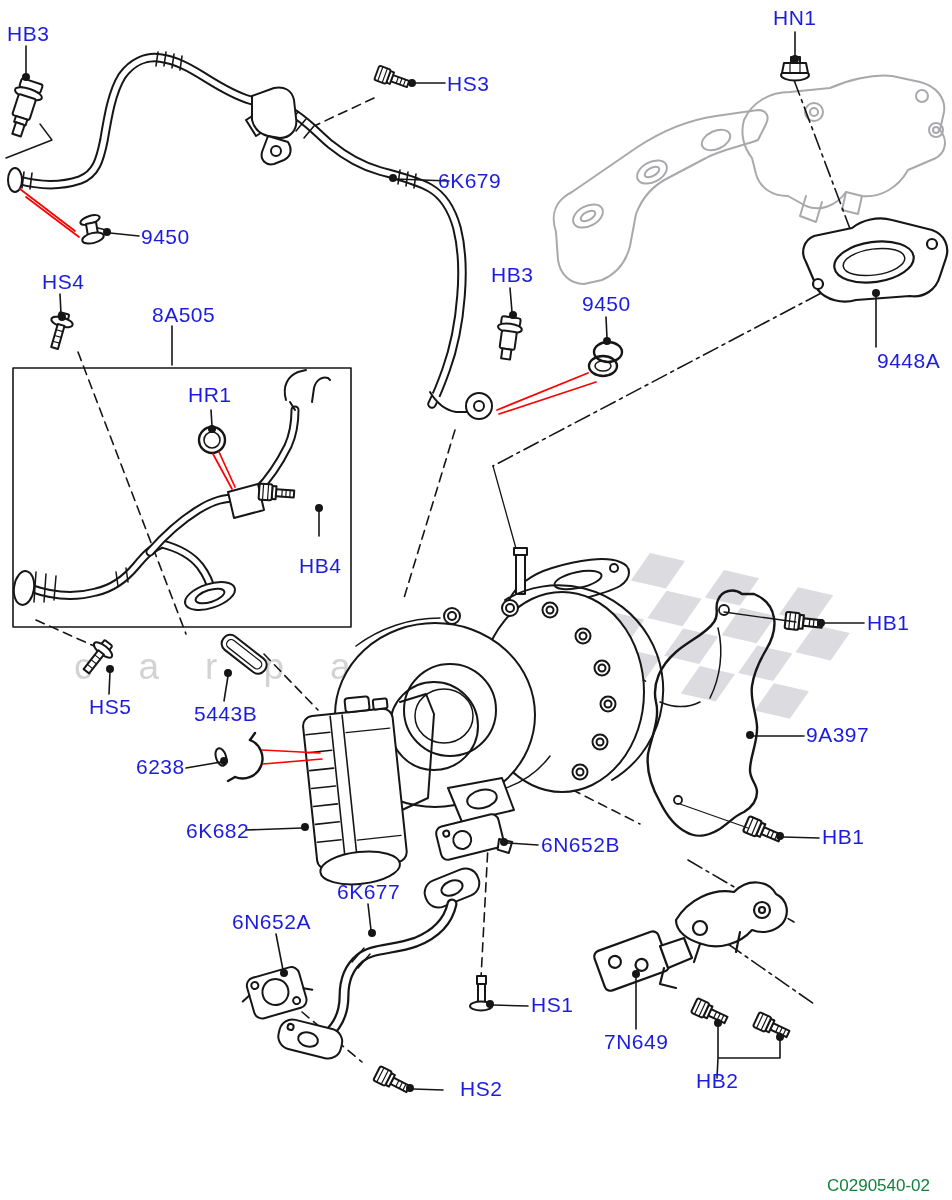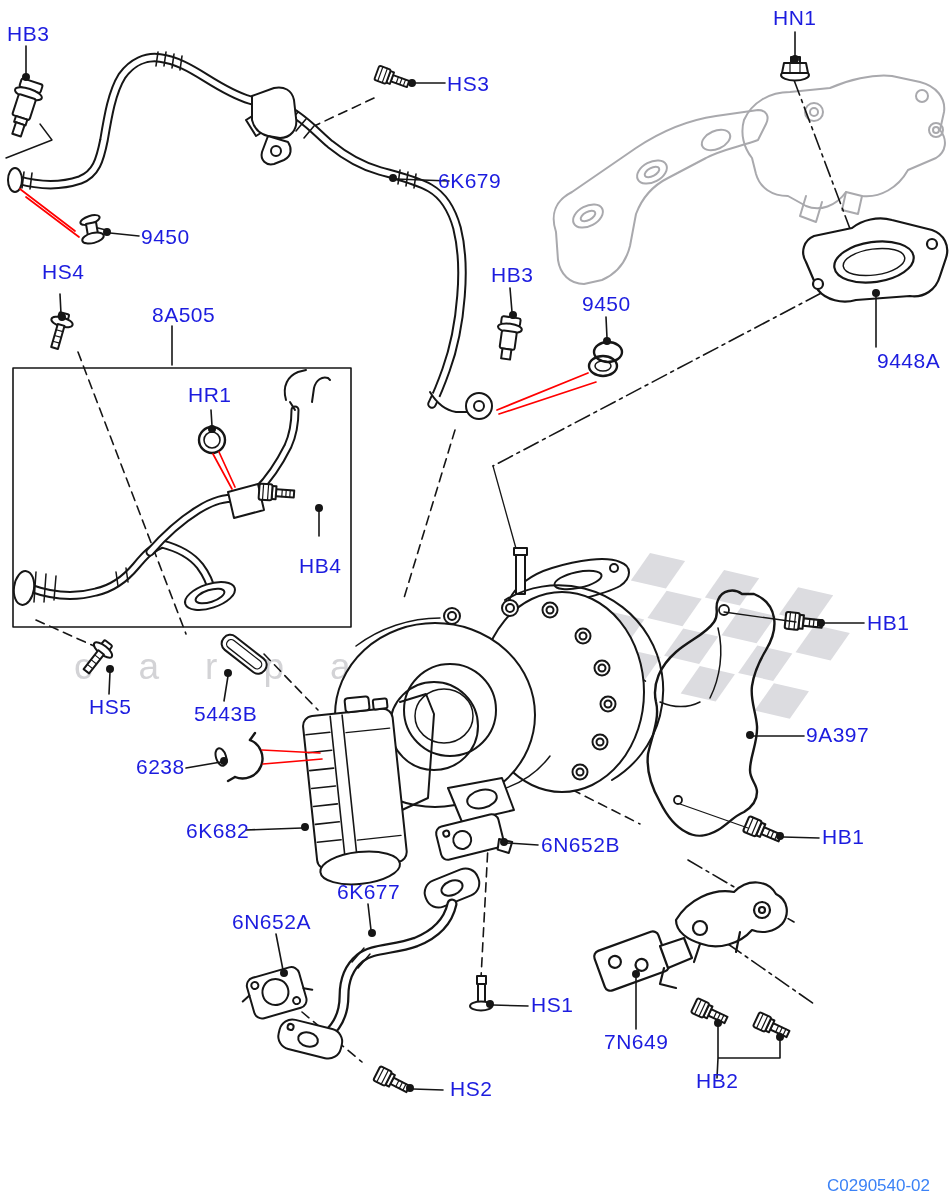--- a/index.html
+++ b/index.html
@@ -5,21 +5,21 @@
   html,body{margin:0;padding:0;background:#fff;}
   .stage{
     position:relative;width:952px;height:1200px;background:#ffffff;
     font-family:"Liberation Sans", sans-serif;overflow:hidden;
   }
   .callout{
     position:absolute;color:#1c1cdf;font-size:21px;line-height:1;
     letter-spacing:0.5px;white-space:nowrap;cursor:pointer;z-index:5;
   }
   .diagram-code{
-    position:absolute;color:#3b82f6;font-size:17px;line-height:1;z-index:5;
+    position:absolute;color:#15803d;font-size:17px;line-height:1;z-index:5;
   }
   .wm-main{
     position:absolute;left:62px;top:498px;z-index:1;
     font-size:124px;font-weight:bold;letter-spacing:1px;color:#f3b4bc;
   }
   .wm-sub{
     position:absolute;left:74px;top:646px;z-index:1;
     font-size:37px;letter-spacing:46px;color:#d3d3d6;
   }
   svg.art{position:absolute;left:0;top:0;z-index:2;}
@@ -388,36 +388,36 @@
       <circle cx="718" cy="1023" r="3.2"></circle>
         <circle cx="780" cy="1037" r="3.2"></circle>
     </g>
   </svg>
 
   <div class="callout" style="left:7px;top:23px">HB3</div>
   <div class="callout" style="left:447px;top:73px">HS3</div>
   <div class="callout" style="left:438px;top:170px">6K679</div>
   <div class="callout" style="left:773px;top:7px">HN1</div>
   <div class="callout" style="left:141px;top:226px">9450</div>
-  <div class="callout" style="left:42px;top:261px">HS4</div>
+  <div class="callout" style="left:42px;top:271px">HS4</div>
   <div class="callout" style="left:152px;top:304px">8A505</div>
   <div class="callout" style="left:188px;top:384px">HR1</div>
   <div class="callout" style="left:299px;top:555px">HB4</div>
   <div class="callout" style="left:491px;top:264px">HB3</div>
   <div class="callout" style="left:582px;top:293px">9450</div>
   <div class="callout" style="left:877px;top:350px">9448A</div>
   <div class="callout" style="left:89px;top:696px">HS5</div>
   <div class="callout" style="left:194px;top:703px">5443B</div>
   <div class="callout" style="left:136px;top:756px">6238</div>
   <div class="callout" style="left:186px;top:820px">6K682</div>
   <div class="callout" style="left:541px;top:834px">6N652B</div>
   <div class="callout" style="left:806px;top:724px">9A397</div>
   <div class="callout" style="left:867px;top:612px">HB1</div>
   <div class="callout" style="left:822px;top:826px">HB1</div>
   <div class="callout" style="left:337px;top:881px">6K677</div>
   <div class="callout" style="left:232px;top:911px">6N652A</div>
   <div class="callout" style="left:531px;top:994px">HS1</div>
-  <div class="callout" style="left:450px;top:1078px">HS2</div>
+  <div class="callout" style="left:460px;top:1078px">HS2</div>
   <div class="callout" style="left:604px;top:1031px">7N649</div>
   <div class="callout" style="left:696px;top:1070px">HB2</div>
 
   <div class="diagram-code" style="left:827px;top:1177px">C0290540-02</div>
 </div>
 
 </body></html>

